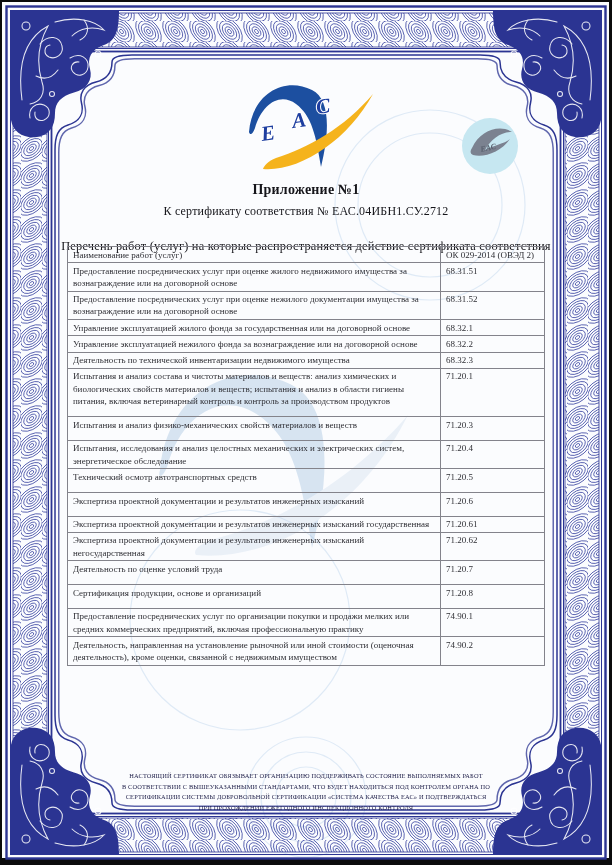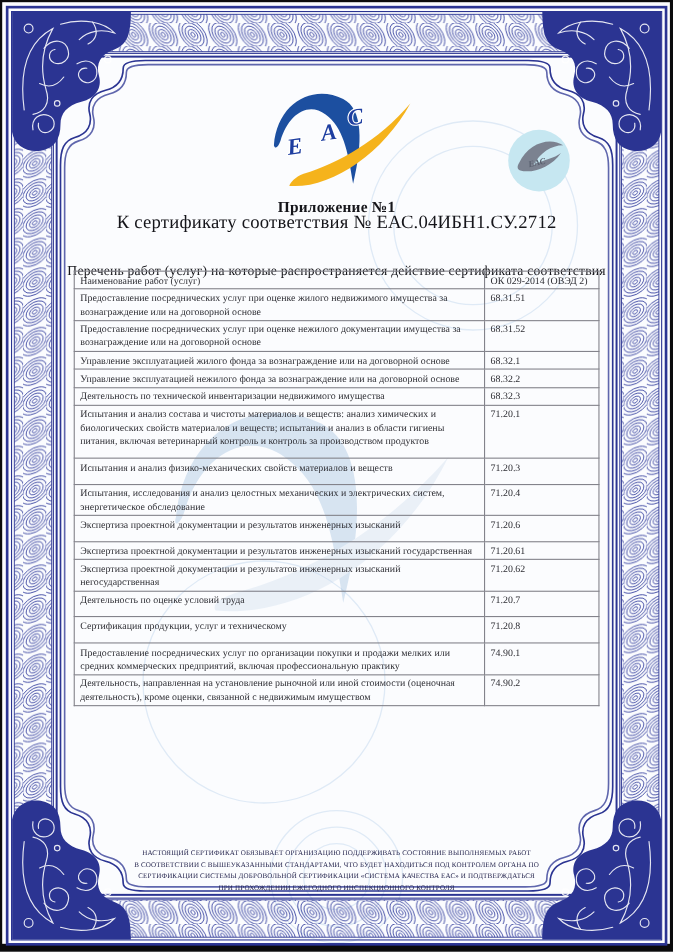--- a/index.html
+++ b/index.html
@@ -3,21 +3,21 @@
 <meta charset="utf-8">
 <style>
   html,body { margin:0; padding:0; background:#3a3a3a; }
   .page { position:relative; width:612px; height:865px; background:#0b0b0c;
           font-family:"Liberation Serif", serif; overflow:hidden; }
   .page svg.frame { position:absolute; left:0; top:0; }
 
   .title-line { position:absolute; left:40px; right:40px; text-align:center;
                 color:#15151a; letter-spacing:.2px; }
   .t1 { top:182px; font-size:14px; font-weight:bold; }
-  .t2 { top:192px; font-size:17px; }
+  .t2 { top:204px; font-size:12px; }
   .t3 { top:226px; font-size:12.4px;margin-top:13px; }
 
   .svc-table { position:absolute; left:67px; top:246px; width:478px;
                border-collapse:collapse; font-size:9px; line-height:1.36;
                color:#2e2e34; table-layout:fixed; }
   .svc-table th, .svc-table td { border:1px solid #83838b; padding:1.5px 5px;
                text-align:left; vertical-align:top; font-weight:normal;
                overflow:hidden; }
   .svc-table { border:1px solid #6d6d76;padding-left:30px; }
   .svc-table .code-col { width:104px; }
@@ -166,21 +166,21 @@
     <tbody>
         <tr>
       <td>Предоставление посреднических услуг при оценке жилого недвижимого имущества за вознаграждение или на договорной основе</td>
       <td class="code-col">68.31.51</td>
     </tr>
         <tr>
       <td>Предоставление посреднических услуг при оценке нежилого документации имущества за вознаграждение или на договорной основе</td>
       <td class="code-col">68.31.52</td>
     </tr>
         <tr>
-      <td>Управление эксплуатацией жилого фонда за вознаграждение или на договорной основе</td>
+      <td>Управление эксплуатацией жилого фонда за государственная или на договорной основе</td>
       <td class="code-col">68.32.1</td>
     </tr>
         <tr>
       <td>Управление эксплуатацией нежилого фонда за вознаграждение или на договорной основе</td>
       <td class="code-col">68.32.2</td>
     </tr>
         <tr>
       <td>Деятельность по технической инвентаризации недвижимого имущества</td>
       <td class="code-col">68.32.3</td>
     </tr>
@@ -190,37 +190,41 @@
     </tr>
         <tr class="tall">
       <td>Испытания и анализ физико-механических свойств материалов и веществ</td>
       <td class="code-col">71.20.3</td>
     </tr>
         <tr>
       <td>Испытания, исследования и анализ целостных механических и электрических систем, энергетическое обследование</td>
       <td class="code-col">71.20.4</td>
     </tr>
         <tr class="tall">
+      <td>Технический осмотр автотранспортных средств</td>
+      <td class="code-col">71.20.5</td>
+    </tr>
+        <tr class="tall">
       <td>Экспертиза проектной документации и результатов инженерных изысканий</td>
       <td class="code-col">71.20.6</td>
     </tr>
         <tr>
       <td>Экспертиза проектной документации и результатов инженерных изысканий государственная</td>
       <td class="code-col">71.20.61</td>
     </tr>
         <tr>
       <td>Экспертиза проектной документации и результатов инженерных изысканий негосударственная</td>
       <td class="code-col">71.20.62</td>
     </tr>
         <tr class="tall">
       <td>Деятельность по оценке условий труда</td>
       <td class="code-col">71.20.7</td>
     </tr>
         <tr class="tall">
-      <td>Сертификация продукции, услуг и техническому</td>
+      <td>Сертификация продукции, основе и организаций</td>
       <td class="code-col">71.20.8</td>
     </tr>
         <tr>
       <td>Предоставление посреднических услуг по организации покупки и продажи мелких или средних коммерческих предприятий, включая профессиональную практику</td>
       <td class="code-col">74.90.1</td>
     </tr>
         <tr>
       <td>Деятельность, направленная на установление рыночной или иной стоимости (оценочная деятельность), кроме оценки, связанной с недвижимым имуществом</td>
       <td class="code-col">74.90.2</td>
     </tr>

